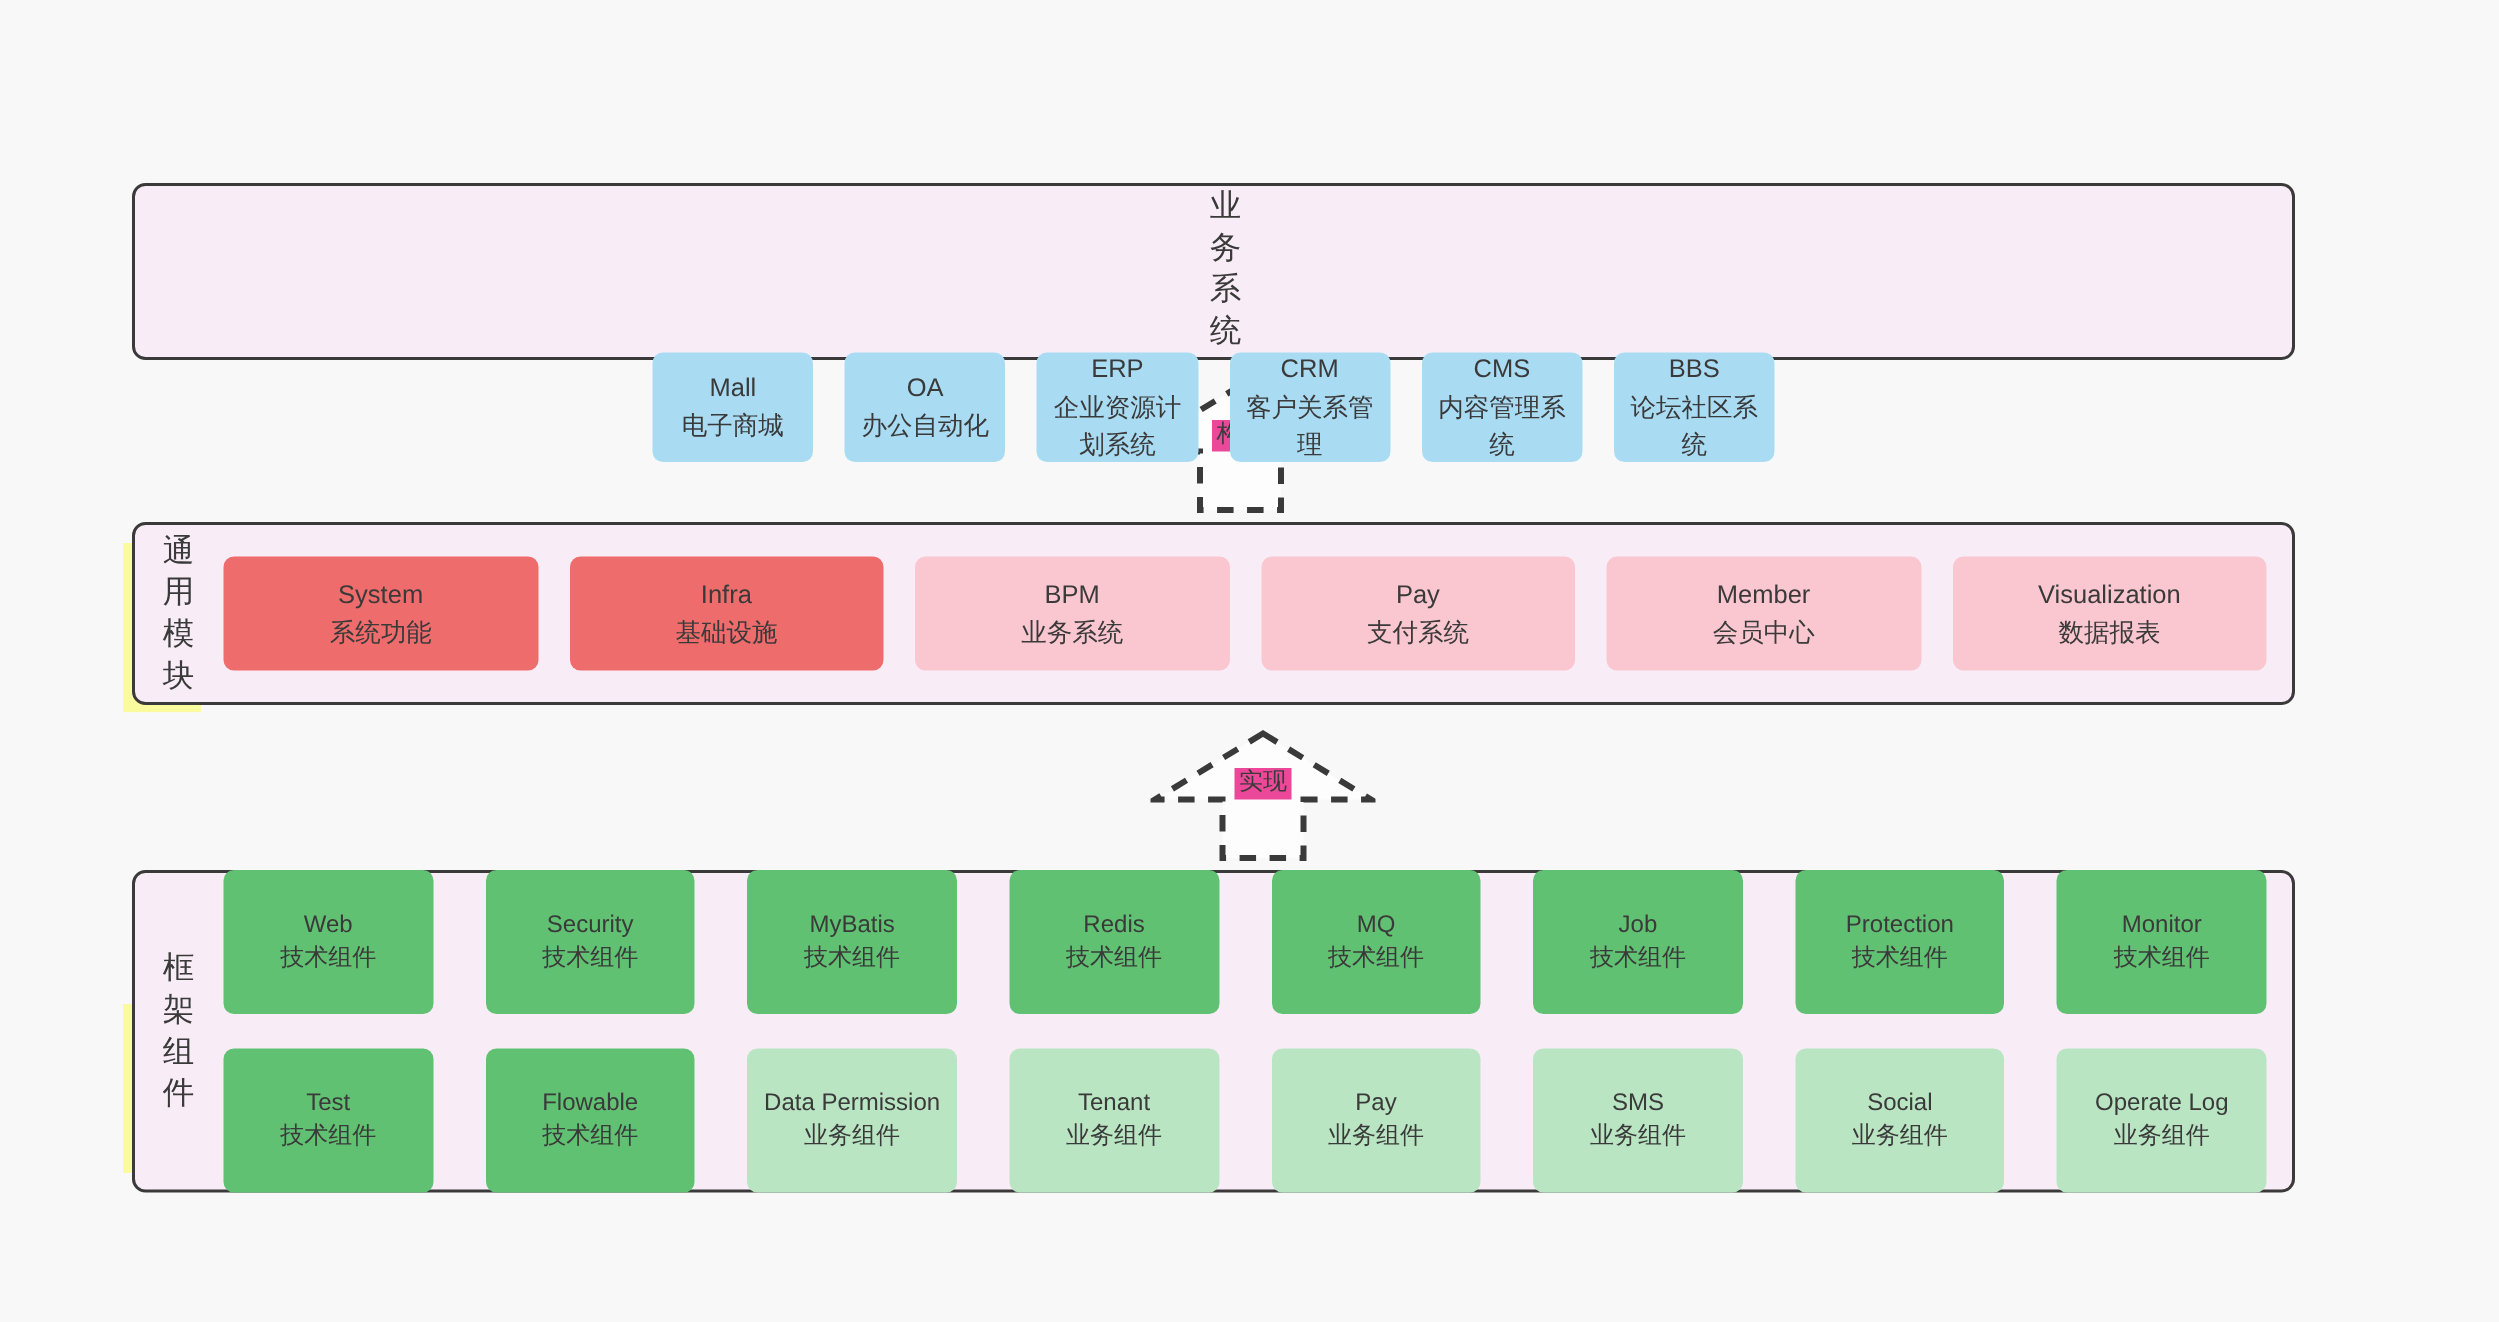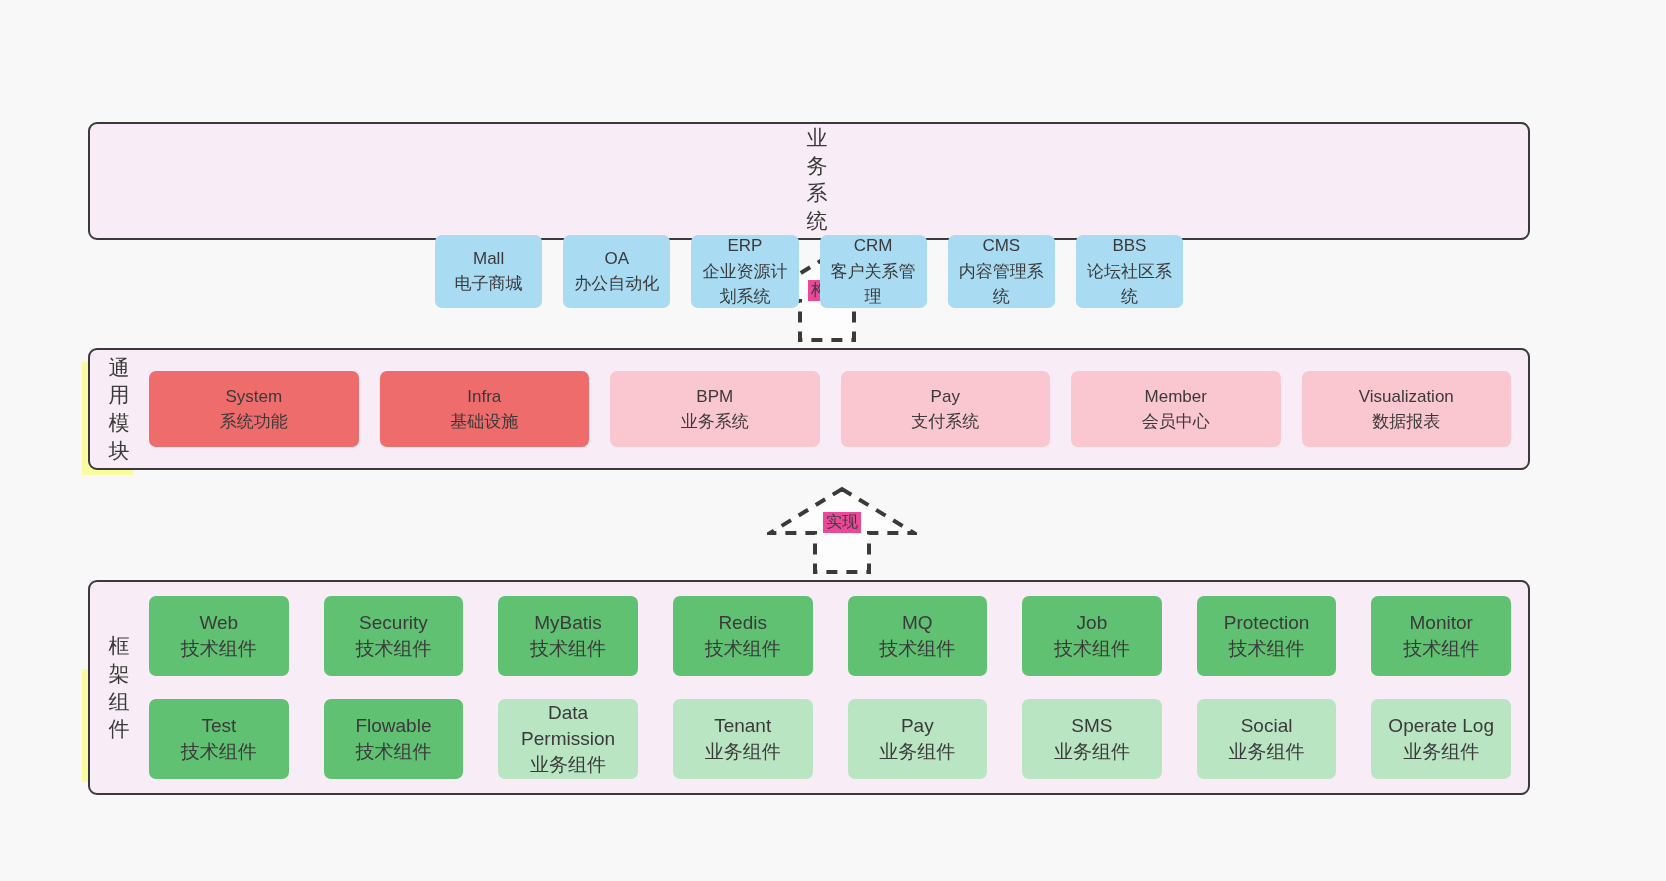--- a/index.html
+++ b/index.html
@@ -29,21 +29,21 @@
     flex:1;display:flex;gap:21px;
     margin-left:17px;padding-right:17px;
   }
   .box{
     flex:1;height:73px;border-radius:7px;
     display:flex;flex-direction:column;align-items:center;justify-content:center;
     font-size:17px;line-height:1.5;text-align:center;
     padding:2px 4px;box-sizing:border-box;
   }
   .box.tall{height:76px;}
-  .box.small{height:80px;font-size:19px;line-height:1.38;}
+  .box.small{height:96px;font-size:16px;line-height:1.38;}
   .box.blue{background:var(--blue,#a9dbf3);}
   .box.red{background:var(--red,#ef6c6c);align-items:center;}
   .box.pink{background:var(--pink,#fac6d0);}
   .box.gdark{background:var(--green-dark,#61c172);}
   .box.glight{background:var(--green-light,#b9e5c3);}
   .rows{
     flex:1;display:flex;flex-direction:column;gap:23px;
     margin-left:17px;padding-right:17px;
   }
   .row{display:flex;gap:35px;}

